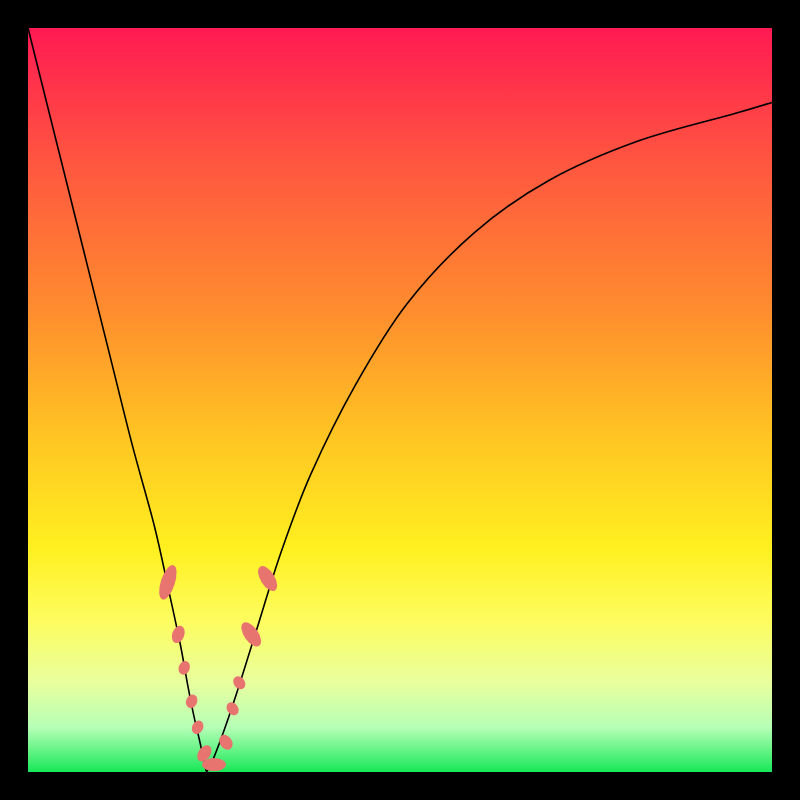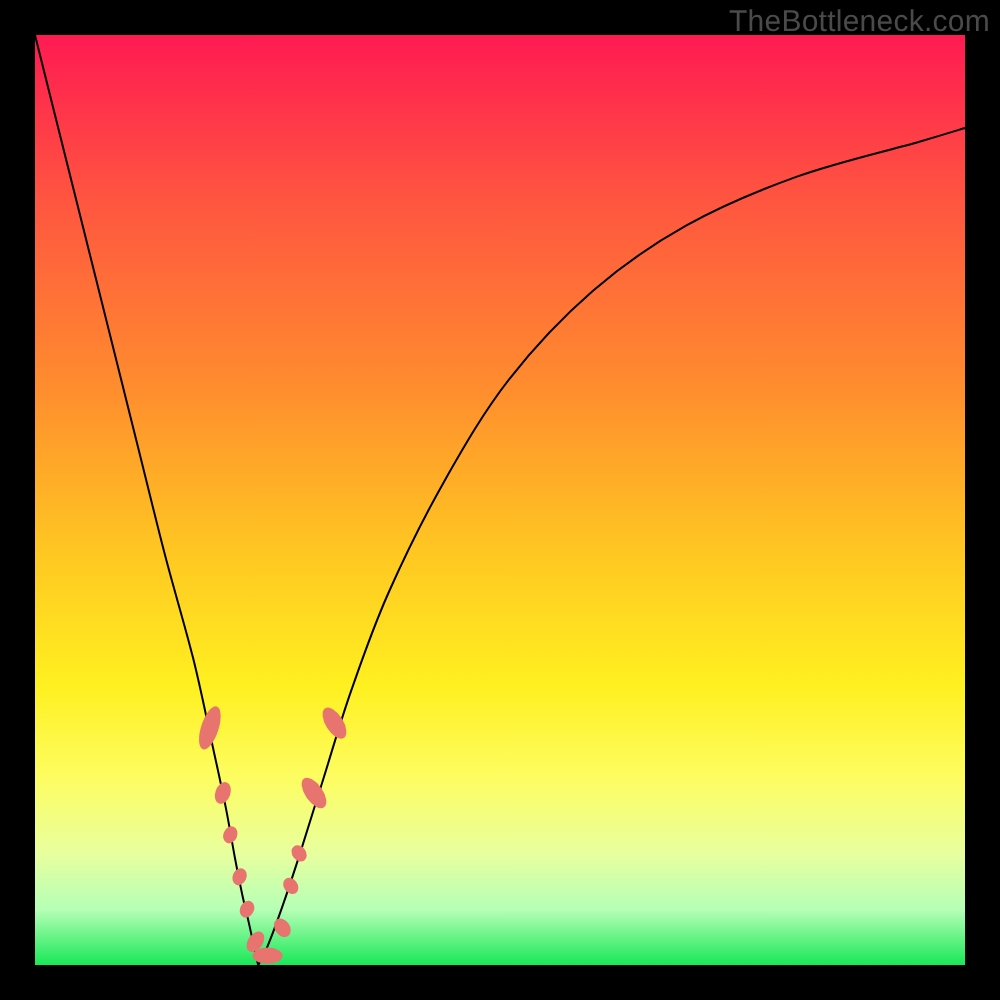--- a/index.html
+++ b/index.html
@@ -63,21 +63,20 @@
   }
   .marker {
     fill: #e8746f;
     stroke: none;
   }
 </style>
 </head>
 <body>
 
 <div class="frame">
-  <div class="watermark">TheBottleneck.com</div>
   <div class="plot">
     <svg class="curves" viewBox="0 0 744 744">
       <g id="curve-group">
           <path class="curve-line" d="M 0,0 C 2.48,9.919999999999996 8.68,34.719999999999985 14.88,59.51999999999998 C 21.080000000000002,84.31999999999998 29.76,119.03999999999995 37.2,148.79999999999995 C 44.64,178.55999999999995 52.080000000000005,208.32 59.52,238.07999999999998 C 66.96000000000001,267.84 74.4,297.59999999999997 81.84,327.35999999999996 C 89.28,357.11999999999995 96.72000000000001,388.12 104.16000000000001,416.64 C 111.60000000000001,445.15999999999997 120.28,473.68 126.48,498.48 C 132.68,523.28 137.02,545.6 141.36,565.44 C 145.70000000000002,585.2800000000001 149.42,602.02 152.51999999999998,617.52 C 155.61999999999998,633.02 157.728,646.6600000000001 159.96,658.44 C 162.192,670.22 164.05200000000002,679.5200000000001 165.912,688.2 C 167.772,696.88 169.632,703.948 171.12,710.52 C 172.608,717.092 173.848,723.044 174.84,727.632 C 175.832,732.2199999999999 176.452,735.3199999999999 177.072,738.048 C 177.692,740.7760000000001 178.312,743.008 178.56,744"></path>
           <path class="curve-line" d="M 178.56,744 C 179.8,741.52 182.9,736.56 186,729.12 C 189.1,721.6800000000001 192.82,711.76 197.16,699.36 C 201.5,686.96 206.45999999999998,672.08 212.04,654.72 C 217.62,637.36 223.82,616.9000000000001 230.64,595.2 C 237.45999999999998,573.5 244.28,549.3199999999999 252.96,524.52 C 261.64,499.71999999999997 270.32000000000005,474.29999999999995 282.72,446.4 C 295.12,418.5 311.24,385.64 327.36,357.12 C 343.48,328.6 359.6,300.7 379.44,275.28 C 399.28,249.85999999999999 422.84,225.06000000000003 446.4,204.60000000000002 C 469.96,184.14000000000001 493.52,167.772 520.8,152.51999999999998 C 548.0799999999999,137.26799999999997 579.0799999999999,124.24799999999998 610.0799999999999,113.08799999999997 C 641.0799999999999,101.92799999999995 684.4799999999999,92.00799999999994 706.8,85.55999999999995 C 729.12,79.11199999999995 737.8,76.25999999999998 744,74.39999999999998"></path>
         </g>
       <g id="marker-group">
           <ellipse class="marker" cx="139.872" cy="554.28" rx="7" ry="18" transform="rotate(18 139.872 554.28)"></ellipse>
           <ellipse class="marker" cx="150.28799999999998" cy="606.36" rx="6" ry="9" transform="rotate(20 150.28799999999998 606.36)"></ellipse>
           <ellipse class="marker" cx="156.23999999999998" cy="639.84" rx="5.5" ry="7" transform="rotate(22 156.23999999999998 639.84)"></ellipse>

